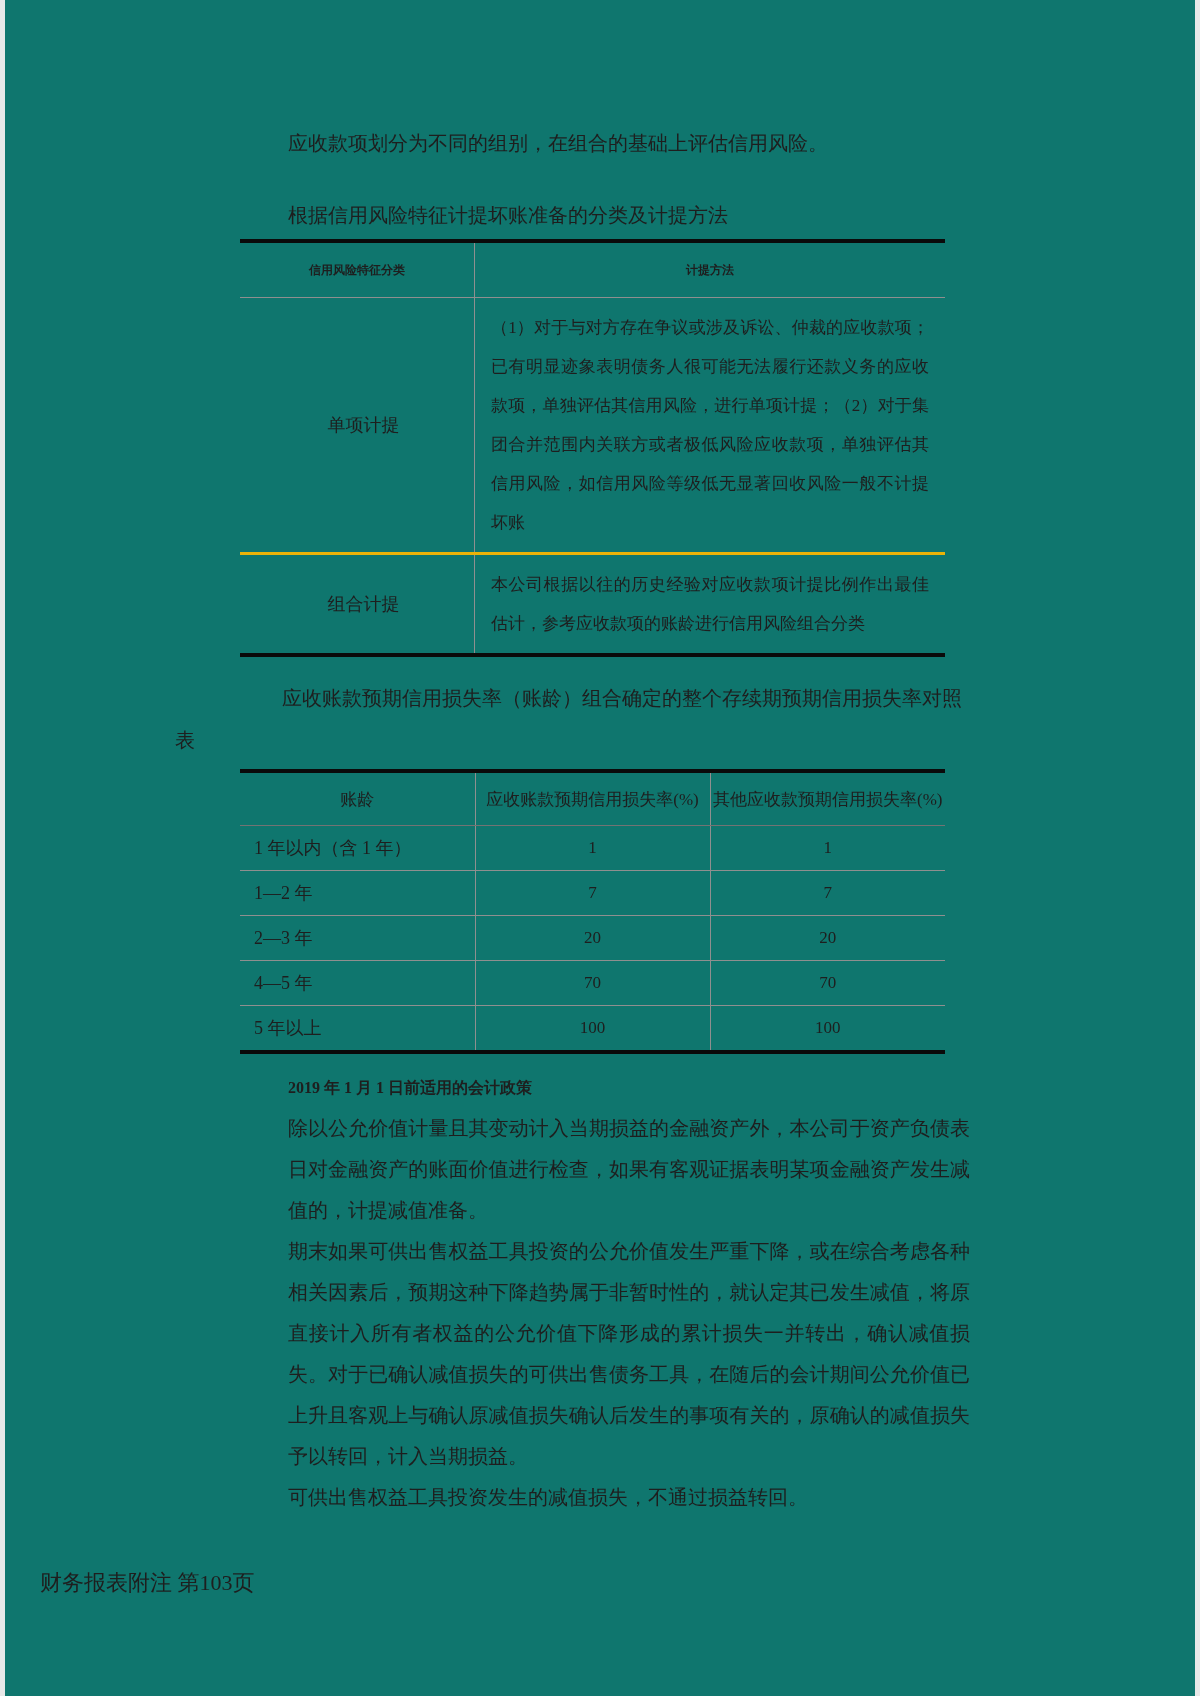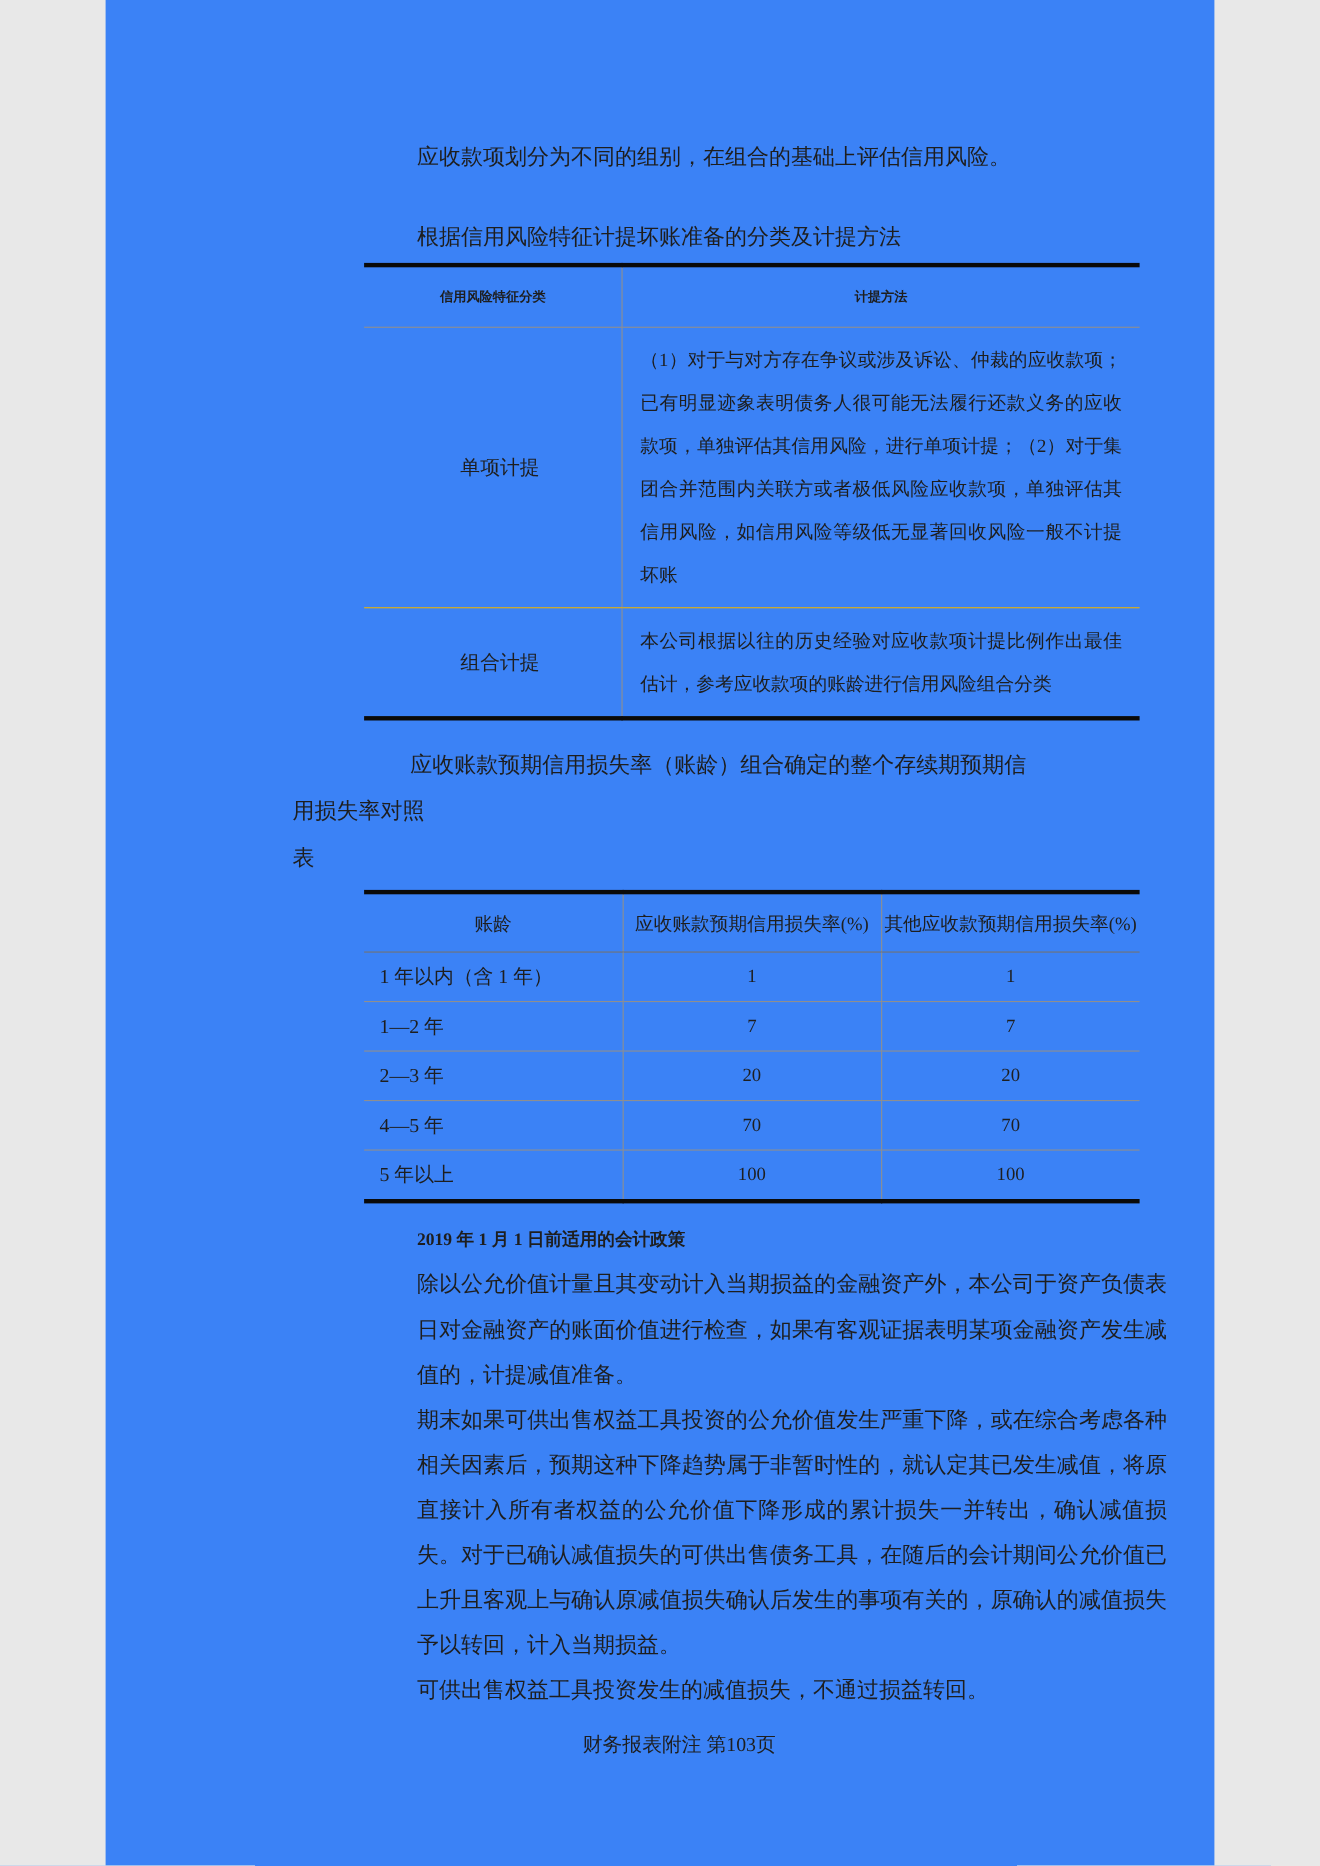--- a/index.html
+++ b/index.html
@@ -1,41 +1,41 @@
 <!DOCTYPE html>
 <html><head>
 <meta charset="utf-8">
 <style>
   html,body{margin:0;padding:0;background:#e8e8e8;}
   .doc{
     position:relative;
-    width:1008px;height:1696px;
+    width:1190px;height:1696px;
     margin:0 auto;
-    background:#3b82f6;
+    background:#0f766e;
     font-family:"Liberation Serif","DejaVu Serif",serif;
     color:#1e1e1e;
     overflow:hidden;
   }
   .content{padding:128px 170px 0 170px;}
 
   .intro{margin:0 0 44px 0;font-size:20px;line-height:30px;text-indent:113px;}
 
   .tbl-title{font-size:20px;margin:0 0 10px 113px;}
 
   table{border-collapse:collapse;margin-left:65px;width:705px;table-layout:fixed;}
 
   
   .t1{border-top:4px solid #0a0a0a;border-bottom:4px solid #0a0a0a;}
   .t1 th{font-weight:bold;font-size:12px;height:52px;text-align:center;
          border-bottom:1px solid #8f8f8f;vertical-align:middle;}
   .t1 .c-cat{width:232px;border-right:1px solid #8f8f8f;}
   .t1 td{vertical-align:middle;}
   .t1 td.cat{font-size:18px;padding-left:14px;text-align:center;border-right:1px solid #8f8f8f;}
   .t1 td.met{font-size:17px;line-height:39px;padding:10px 16px;text-align:justify;}
-  .t1 tbody tr.sep td{border-bottom:1px solid #eab308;}
+  .t1 tbody tr.sep td{border-bottom:3px solid #eab308;}
 
   
   .aging-intro{font-size:20px;line-height:42px;margin:20px 0 8px 0;}
   .aging-intro .l1{text-indent:107px;}
 
   
   .t2{border-top:4px solid #0a0a0a;border-bottom:4px solid #0a0a0a;}
   .t2 th{font-weight:normal;font-size:17px;height:50px;text-align:center;
          border-bottom:1px solid #737373;vertical-align:middle;font-family:Liberation Serif, serif;}
   .t2 th:not(:last-child),.t2 td:not(:last-child){border-right:1px solid #8f8f8f;}
@@ -43,21 +43,21 @@
   .t2 td{height:42px;font-size:17px;vertical-align:middle;}
   .t2 td.age{font-size:18px;text-align:left;padding-left:14px;}
   .t2 td.val{text-align:center;}
   .t2 tbody tr:not(:last-child) td{border-bottom:1px solid #8f8f8f;}
 
   
   .policy{margin:14px 0 0 113px;width:682px;font-size:20px;}
   .policy-heading{font-weight:700;line-height:40px;font-size:16px;}
   .policy p{margin:0;line-height:41px;text-align:justify;}
 
-  .footer{position:absolute;left:0;right:0;bottom:98px;text-align:center;font-size:18px;color:#1e1e1e;margin-left:35px;}
+  .footer{position:absolute;left:0;right:0;bottom:98px;text-align:left;font-size:22px;color:#1e1e1e;margin-left:35px;}
 </style>
 </head>
 <body>
 
 <div class="doc">
   <div class="content">
 
     <p class="intro">应收款项划分为不同的组别，在组合的基础上评估信用风险。</p>
 
     <div class="tbl-title">根据信用风险特征计提坏账准备的分类及计提方法</div>

